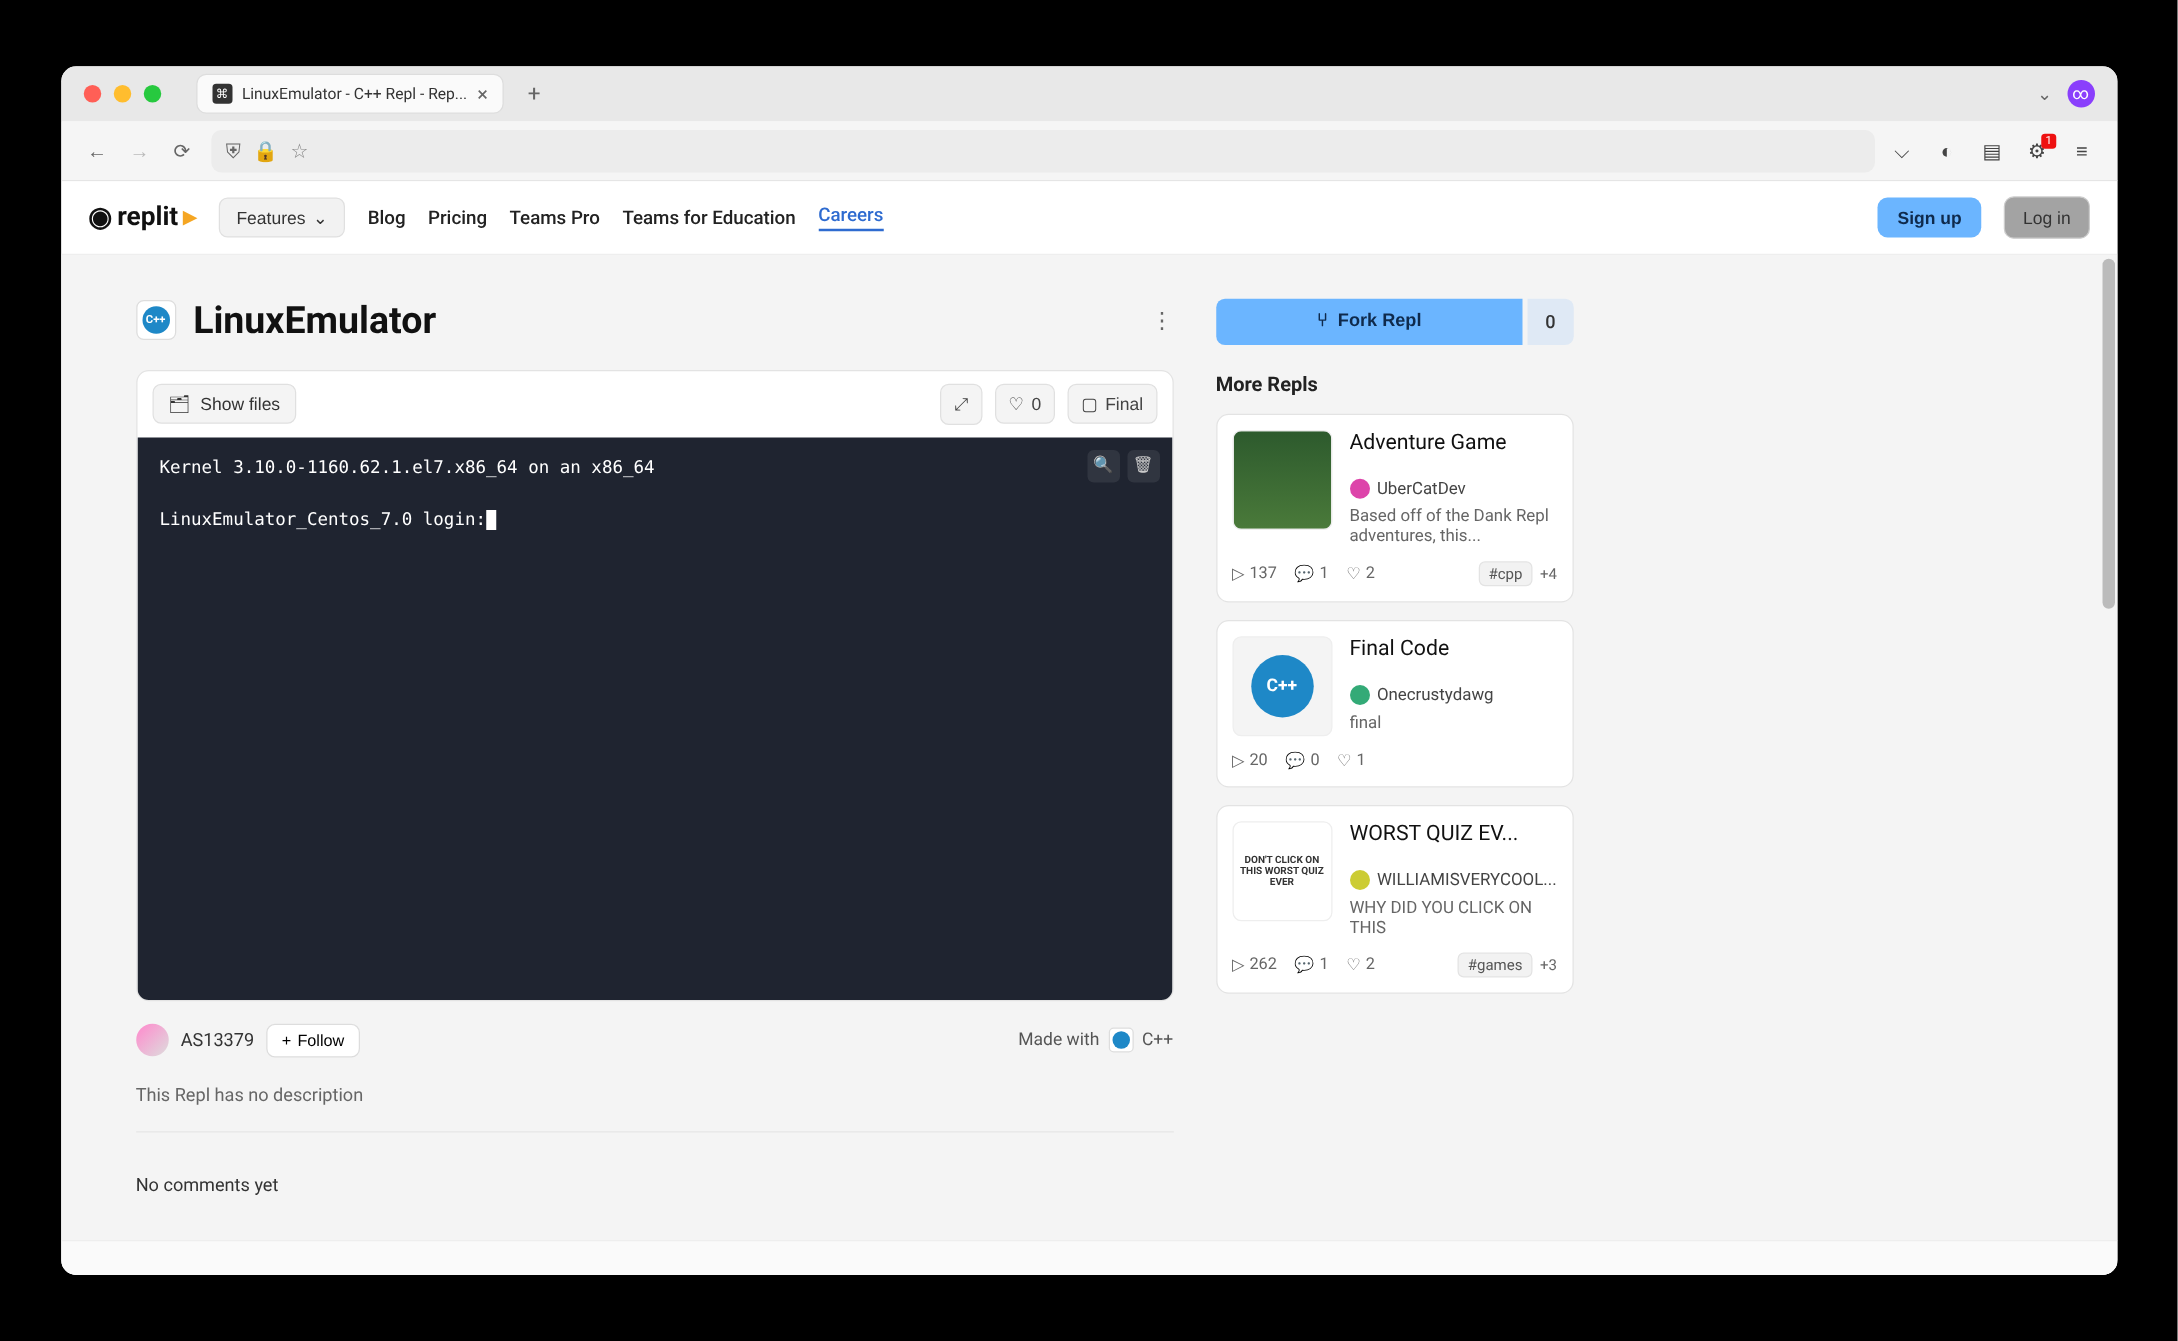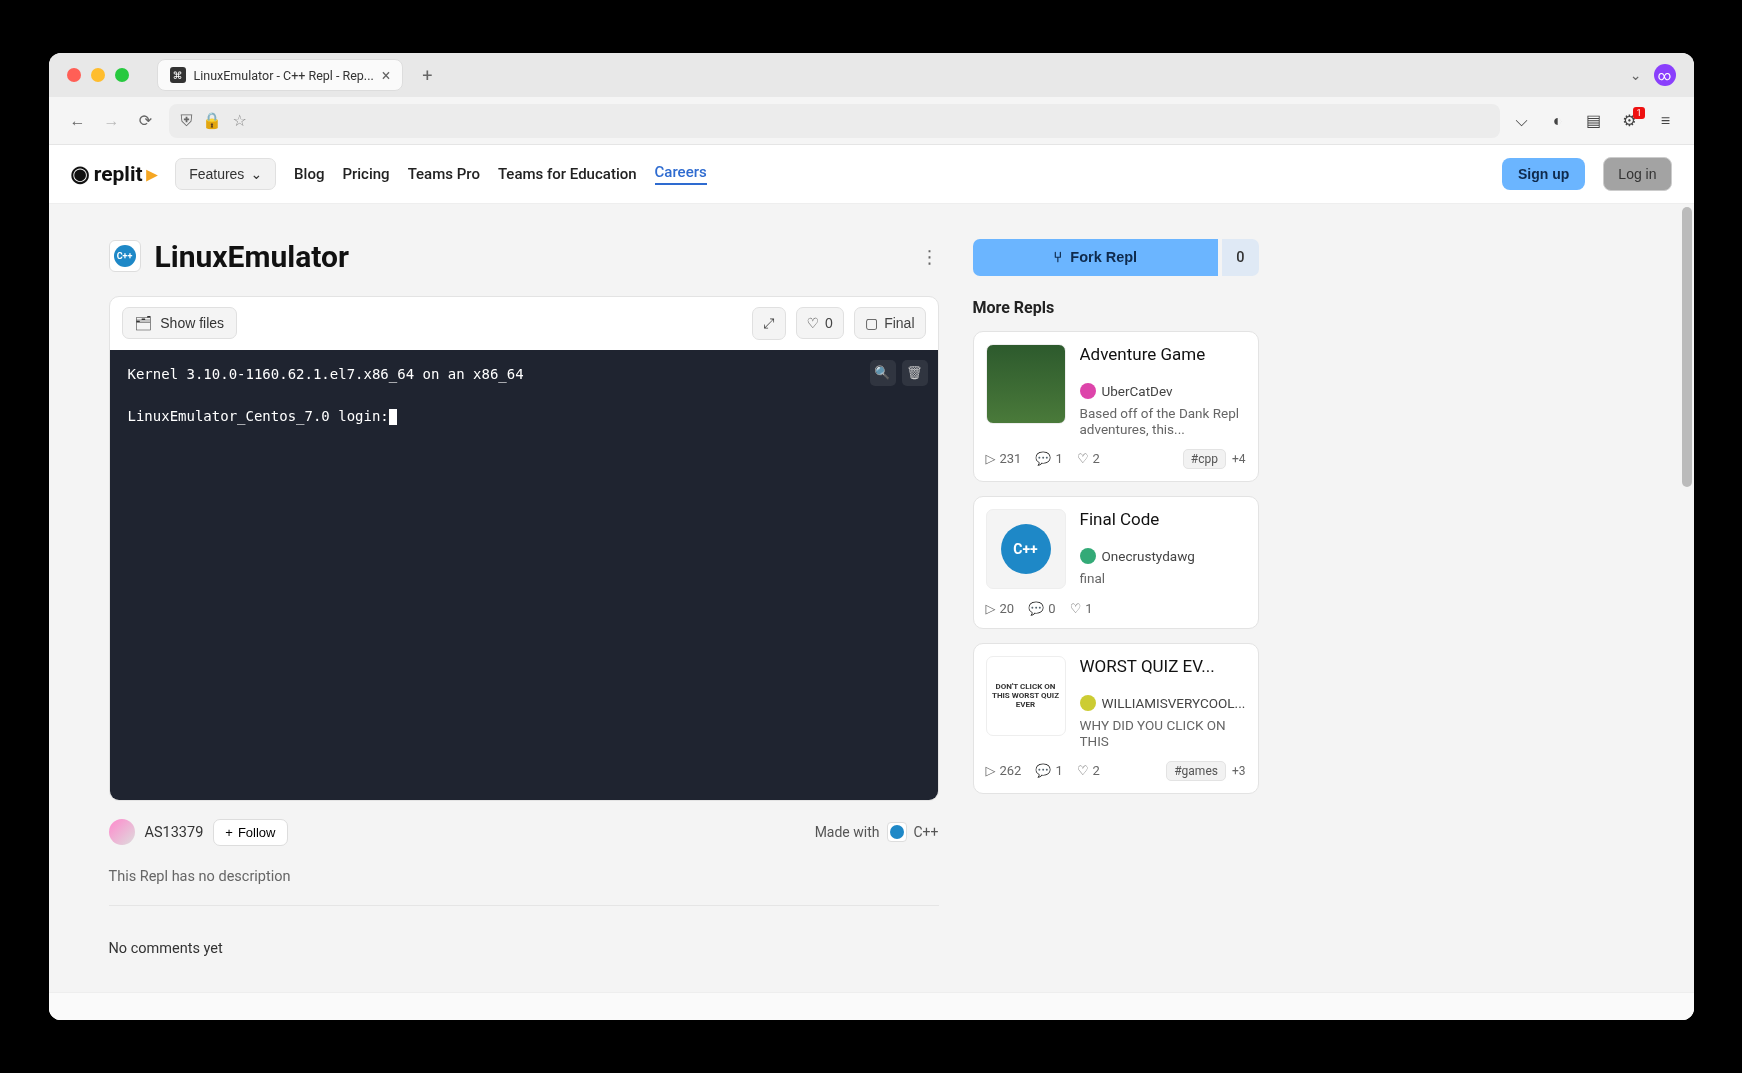--- a/index.html
+++ b/index.html
@@ -249,21 +249,21 @@
               <div class="card-author">
                   <span class="av"></span>
                   <span>UberCatDev</span>
                 </div>
               <div class="card-desc">Based off of the Dank Repl adventures, this...</div>
             </div>
           </div>
           <div class="card-stats">
             <div class="stat">
                 <span>▷</span>
-                <span>231</span>
+                <span>137</span>
               </div>
             <div class="stat">
                 <span>💬</span>
                 <span>1</span>
               </div>
             <div class="stat">
                 <span>♡</span>
                 <span>2</span>
               </div>
             <div class="card-tags">

